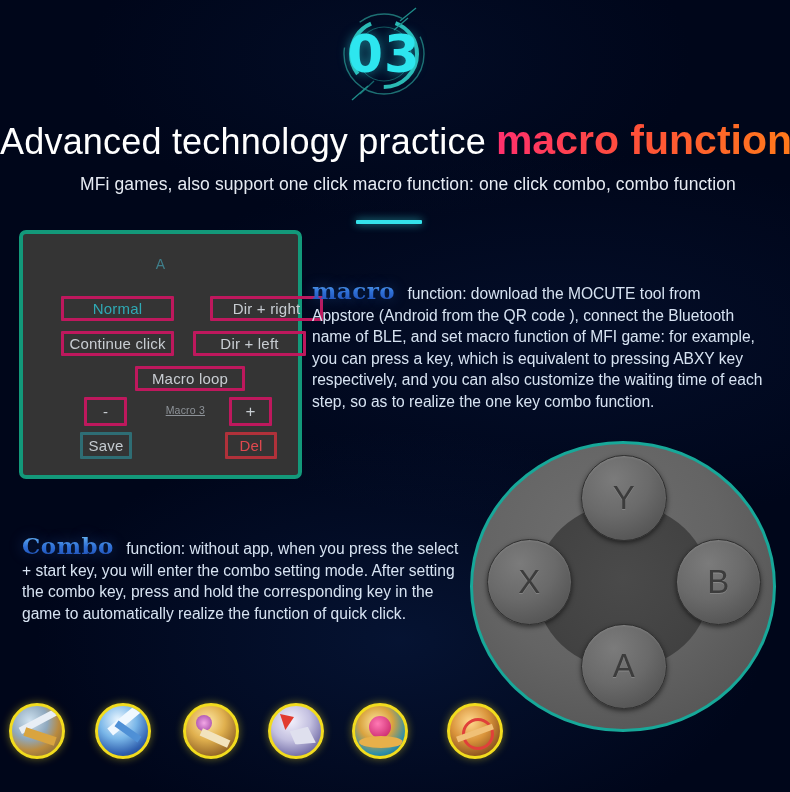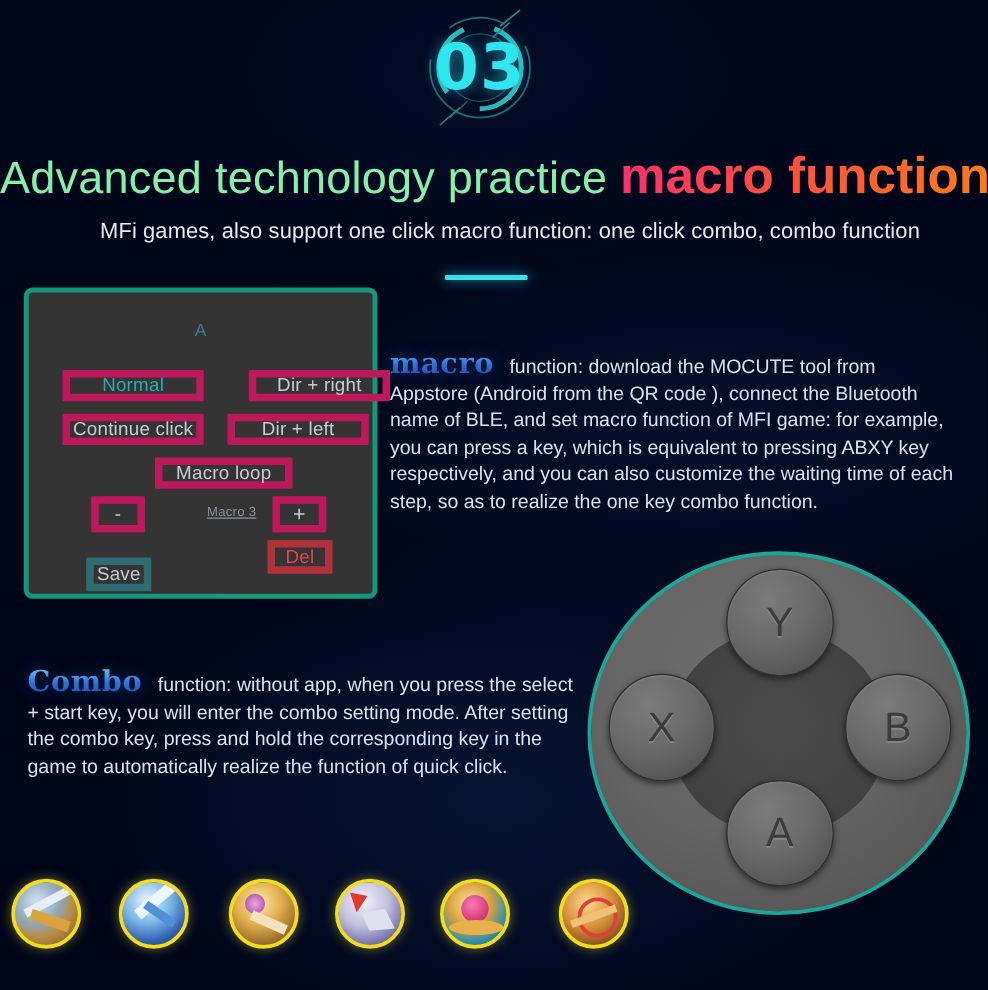--- a/index.html
+++ b/index.html
@@ -29,21 +29,21 @@
     font-family:"DejaVu Sans", sans-serif;
     text-shadow:0 0 12px rgba(45,230,239,.55);
   }
 
   
   .title{
     position:absolute;left:0;top:117px;width:790px;text-align:center;
     font-size:36px;white-space:nowrap;
   }
   .title .t-plain{
-    color:#86efac;font-weight:300;letter-spacing:.2px;
+    color:#ffffff;font-weight:300;letter-spacing:.2px;
     font-family:"Liberation Sans", sans-serif;
   }
   .title .t-accent{
     font-weight:bold;font-size:41px;
     background:linear-gradient(95deg,#ff2f6e 0%,#ff4f3a 45%,#ff7a1a 100%);
     -webkit-background-clip:text;background-clip:text;color:transparent;
     margin-left:10px;
   }
   .subtitle{
     position:absolute;left:0;top:174px;width:790px;text-align:center;
@@ -60,34 +60,34 @@
     position:absolute;left:19px;top:230px;width:283px;height:249px;
     border:4px solid #13997a;border-radius:7px;
     background:#343434;box-sizing:border-box;
   }
   .panel-key{
     position:absolute;left:0;top:22px;width:100%;text-align:center;
     color:#3f7e8a;font-size:14px;
   }
   .btn{
     position:absolute;box-sizing:border-box;
-    border:6px solid #be185d;background:transparent;
+    border:3px solid #be185d;background:transparent;
     display:flex;align-items:center;justify-content:center;
     color:#c8cdd2;font-size:15px;letter-spacing:.2px;
-    border-radius:1px;cursor:pointer;
+    border-radius:1px;cursor:pointer;margin-left:11px;
   }
   .btn.sel{color:#2fa9b4;}
   .btn-normal     {left:27px; top:62px;  width:113px;height:25px;}
   .btn-dirright   {left:176px;top:62px;  width:113px;height:25px;text-align:right;}
   .btn-continue   {left:27px; top:97px;  width:113px;height:25px;}
   .btn-dirleft    {left:159px;top:97px;  width:113px;height:25px;}
   .btn-macroloop  {left:101px;top:132px; width:110px;height:25px;}
   .btn-minus      {left:50px; top:163px; width:43px;height:29px;font-size:15px;}
   .btn-plus       {left:195px;top:163px; width:43px;height:29px;font-size:17px;}
-  .btn-save       {left:46px; top:212px; width:52px;height:27px;border-color:#2e6d74;color:#c5cbd0;}
+  .btn-save       {left:46px; top:198px; width:52px;height:27px;border-color:#2e6d74;color:#c5cbd0;}
   .btn-del        {left:191px;top:198px; width:52px;height:27px;border-color:#b0313a;color:#e0484e;}
   .macro-count{
     position:absolute;left:102px;top:170px;width:80px;text-align:right;
     color:#8d9298;font-size:10.5px;letter-spacing:.2px;text-decoration:underline;
   }
 
   
   .para{position:absolute;color:#d7e3f2;font-size:15.6px;line-height:21.5px;}
   .para .lead{
     font-family:"DejaVu Serif", serif;

